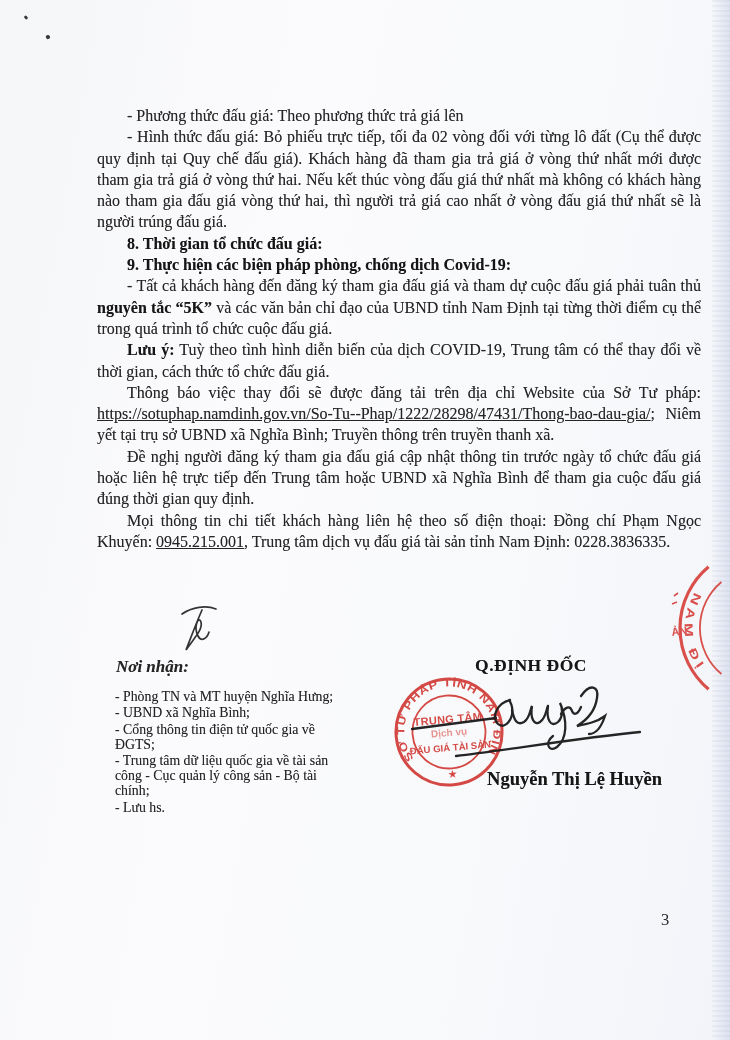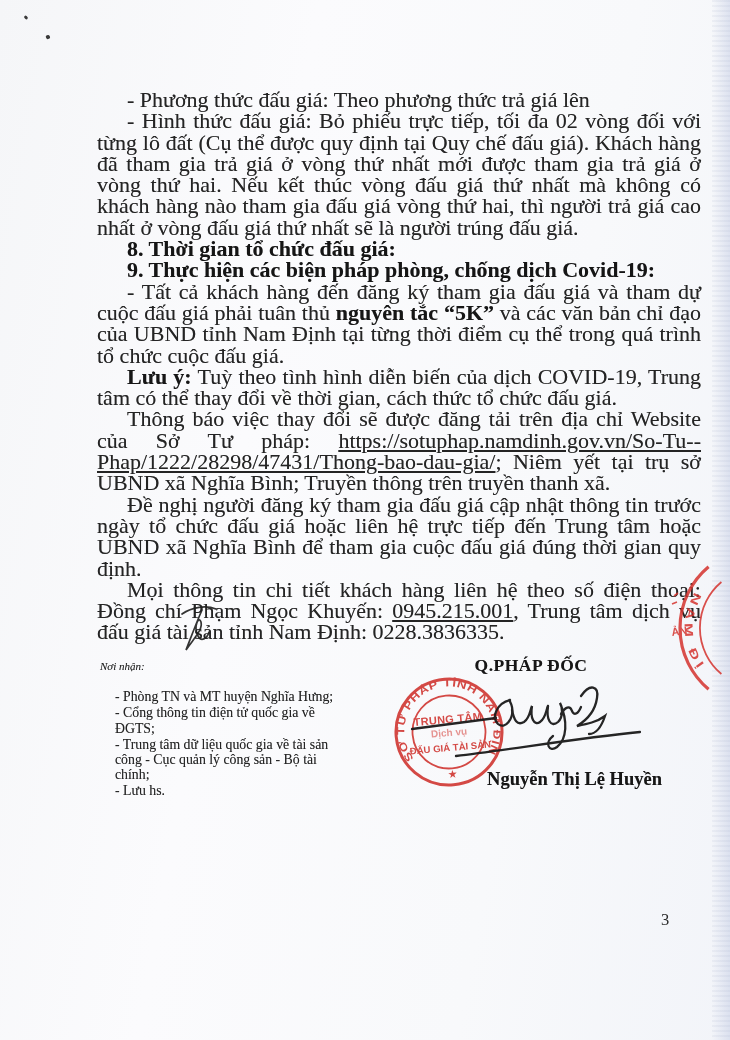--- a/index.html
+++ b/index.html
@@ -15,34 +15,34 @@
     position:absolute;top:0;right:0;width:18px;height:1040px;
     background:
       repeating-linear-gradient(to bottom, rgba(150,160,190,.10) 0 2px, rgba(150,160,190,0) 2px 5px),
       linear-gradient(to right, rgba(205,212,232,0), rgba(200,208,230,.55));
     pointer-events:none;
   }
   .speck{position:absolute;background:#3a3a3a;border-radius:40% 60% 50% 50%;}
   .speck.s1{left:24px;top:16px;width:4px;height:3px;transform:rotate(40deg);}
   .speck.s2{left:46px;top:35px;width:4px;height:4px;transform:rotate(-30deg);}
   .doc-body{
-    position:absolute;left:97px;top:89px;width:604px;
-    font-size:22px;line-height:21.3px;text-align:justify;
+    position:absolute;left:97px;top:105px;width:604px;
+    font-size:16px;line-height:21.3px;text-align:justify;
     text-shadow:0 0 .4px rgba(20,20,20,.35);
   }
   .doc-body p{margin:0;text-indent:30px;}
   .doc-body p.heading{font-weight:bold;color:#151515;}
   .doc-body span.b{font-weight:bold;color:#161616;}
   .doc-body span.u{text-decoration:underline;}
   .recipients{
     position:absolute;left:100px;top:659px;width:262px;
     font-size:13.8px;line-height:15.2px;
     text-shadow:0 0 .3px rgba(20,20,20,.35);
   }
-  .recipients-heading{font-weight:normal;font-style:italic;font-size:11px;margin-bottom:3px;}
+  .recipients-heading{font-weight:bold;font-style:italic;font-size:17px;margin-bottom:3px;margin-left:16px;}
   .recipients ul{list-style:none;margin:15px;padding:0;}
   .recipients li{margin:0 0 1px 0;}
   .sig-title{
     position:absolute;left:400px;top:655px;width:262px;text-align:center;
     font-weight:bold;font-size:17.5px;letter-spacing:.5px;color:#161616;
     text-shadow:0 0 .4px rgba(20,20,20,.4);
   }
   .sig-name{
     position:absolute;left:400px;top:769px;width:262px;text-align:right;
     font-weight:bold;font-size:18.5px;color:#161616;
@@ -77,27 +77,28 @@
       <p><span class="b">Lưu ý:</span><span> Tuỳ theo tình hình diễn biến của dịch COVID-19, Trung tâm có thể thay đổi về thời gian, cách thức tổ chức đấu giá.</span></p>
       <p><span>Thông báo việc thay đổi sẽ được đăng tải trên địa chỉ Website của Sở Tư pháp: </span><span class="u">https://sotuphap.namdinh.gov.vn/So-Tu--Phap/1222/28298/47431/Thong-bao-dau-gia/</span><span>; Niêm yết tại trụ sở UBND xã Nghĩa Bình; Truyền thông trên truyền thanh xã.</span></p>
       <p><span>Đề nghị người đăng ký tham gia đấu giá cập nhật thông tin trước ngày tổ chức đấu giá hoặc liên hệ trực tiếp đến Trung tâm hoặc UBND xã Nghĩa Bình để tham gia cuộc đấu giá đúng thời gian quy định.</span></p>
       <p><span>Mọi thông tin chi tiết khách hàng liên hệ theo số điện thoại: Đồng chí Phạm Ngọc Khuyến: </span><span class="u">0945.215.001</span><span>, Trung tâm dịch vụ đấu giá tài sản tỉnh Nam Định: 0228.3836335.</span></p>
     </div>
 
   <div class="recipients">
     <div class="recipients-heading">Nơi nhận:</div>
     <ul id="recipients-list">
         <li>- Phòng TN và MT huyện Nghĩa Hưng;</li>
+        <li>- UBND xã Nghĩa Bình;</li>
         <li>- Cổng thông tin điện tử quốc gia về ĐGTS;</li>
         <li>- Trung tâm dữ liệu quốc gia về tài sản công - Cục quản lý công sản - Bộ tài chính;</li>
         <li>- Lưu hs.</li>
       </ul>
   </div>
 
-  <div class="sig-title">Q.PHÁP ĐỐC</div>
+  <div class="sig-title">Q.ĐỊNH ĐỐC</div>
   <div class="sig-name">Nguyễn Thị Lệ Huyền</div>
 
   <svg class="stamp-svg" width="118" height="118" viewBox="0 0 118 118">
     <g transform="rotate(-5 59 59)" opacity="0.88" fill="none" stroke="#cf312c">
       <circle cx="59" cy="59" r="53" stroke-width="3"></circle>
       <circle cx="59" cy="59" r="36.5" stroke-width="1.8"></circle>
       <defs>
         <path id="ringPath" d="M 23,84 A 44.5,44.5 0 1 1 95,84"></path>
       </defs>
       <text class="stamp-text" fill="#cf312c" stroke="none" font-size="10.5" letter-spacing="0.5">

